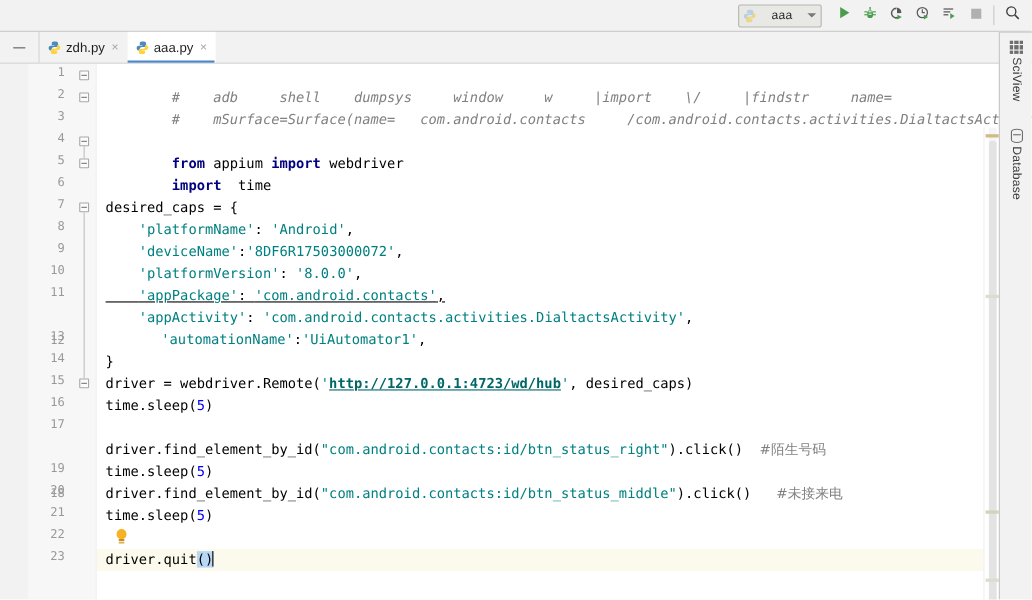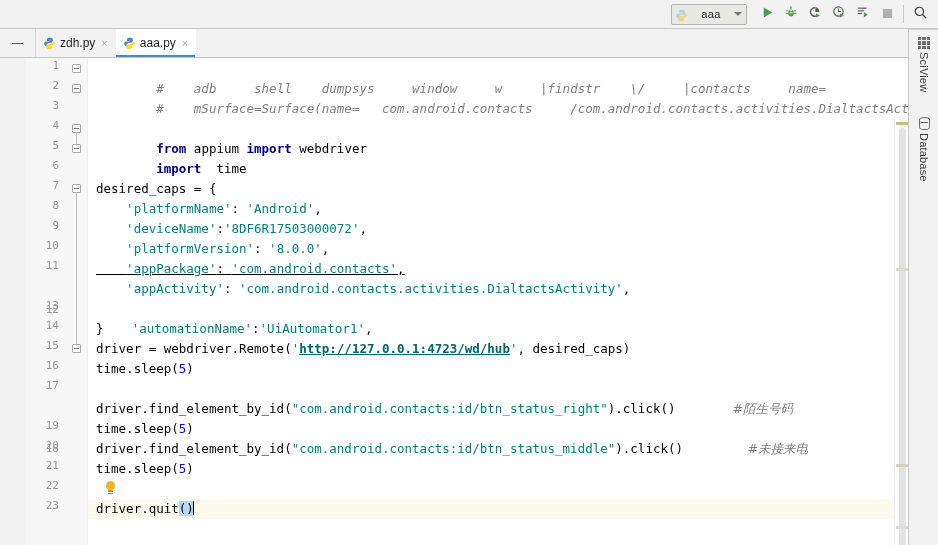--- a/index.html
+++ b/index.html
@@ -91,21 +91,21 @@
     line-height: 20px; height: 20px; color: #000000;
   }
   .cur-line-hl {
     position: absolute; left: 0; right: 0; height: 20px;
     background: #fcfaed;
   }
   .kw { color: #000080; font-weight: bold; }
   .str { color: #008080; }
   .num { color: #0000ff; }
   .cmt { color: #808080; font-style: italic; }
-  .cmt-cn { color: #808080; font-style: italic; font-family: "DejaVu Sans", sans-serif; margin-left: 42px; }
+  .cmt-cn { color: #808080; font-family: "DejaVu Sans", sans-serif; }
   .url { color: #006666; text-decoration: underline; font-weight: bold; }
   .sel-paren { background: #b9d7f5; }
   .caret {
     display: inline-block; width: 1px; height: 14px; background: #000;
     vertical-align: -2px; margin-left: -1px;
   }
   .bulb {
     position: absolute; width: 13px; height: 15px;
   }
   .bulb .glass {
@@ -322,21 +322,21 @@
       <div class="fold" style="top:286px;"></div>
       <div class="foldline" style="top:75px; height:11px;"></div>
       <div class="foldline" style="top:135px; height:151px;"></div>
     </div>
 
     <div class="code-area">
 
       <div class="cur-line-hl" style="top:441px;"></div>
 
       <div class="code-line" style="top:1px; left:8px;">
-        <span class="cmt">#    adb     shell    dumpsys     window     w     |findstr    \/     |contacts     name=</span>
+        <span class="cmt">#    adb     shell    dumpsys     window     w     |import    \/     |findstr     name=</span>
       </div>
       <div class="code-line" style="top:21px; left:8px;">
         <span class="cmt">#    mSurface=Surface(name=   com.android.contacts     /com.android.contacts.activities.DialtactsActivity     )</span>
       </div>
       <div class="code-line" style="top:41px; left:8px;">
         <span></span>
       </div>
 
       <div class="code-line" style="top:61px; left:8px;">
         <span class="kw">from</span> appium <span class="kw">import</span> webdriver
@@ -345,21 +345,21 @@
         <span class="kw">import</span>  time
       </div>
       <div class="code-line" style="top:101px; left:8px;"></div>
 
       <div class="code-line" style="top:121px; left:8px;">desired_caps = {</div>
       <div class="code-line" style="top:141px; left:8px;">    <span class="str">'platformName'</span>: <span class="str">'Android'</span>,</div>
       <div class="code-line" style="top:161px; left:8px;">    <span class="str">'deviceName'</span>:<span class="str">'8DF6R17503000072'</span>,</div>
       <div class="code-line" style="top:181px; left:8px;">    <span class="str">'platformVersion'</span>: <span class="str">'8.0.0'</span>,</div>
       <div class="code-line" style="top:201px; left:8px;text-decoration:underline;">    <span class="str">'appPackage'</span>: <span class="str">'com.android.contacts'</span>,</div>
       <div class="code-line" style="top:221px; left:8px;">    <span class="str">'appActivity'</span>: <span class="str">'com.android.contacts.activities.DialtactsActivity'</span>,</div>
-      <div class="code-line" style="top:241px; left:6px;margin-top:20px;">     <span class="str">'automationName'</span>:<span class="str">'UiAutomator1'</span>,</div>
+      <div class="code-line" style="top:241px; left:21px;">     <span class="str">'automationName'</span>:<span class="str">'UiAutomator1'</span>,</div>
       <div class="code-line" style="top:261px; left:8px;">}</div>
 
       <div class="code-line" style="top:281px; left:8px;">driver = webdriver.Remote(<span class="str">'</span><span class="url">http://127.0.0.1:4723/wd/hub</span><span class="str">'</span>, desired_caps)</div>
       <div class="code-line" style="top:301px; left:8px;">time.sleep(<span class="num">5</span>)</div>
       <div class="code-line" style="top:321px; left:8px;"></div>
 
       <div class="code-line" style="top:341px; left:8px;">driver.find_element_by_id(<span class="str">"com.android.contacts:id/btn_status_right"</span>).click()  <span class="cmt-cn">#陌生号码</span></div>
       <div class="code-line" style="top:361px; left:8px;">time.sleep(<span class="num">5</span>)</div>
       <div class="code-line" style="top:381px; left:8px;">driver.find_element_by_id(<span class="str">"com.android.contacts:id/btn_status_middle"</span>).click()   <span class="cmt-cn">#未接来电</span></div>
       <div class="code-line" style="top:401px; left:8px;">time.sleep(<span class="num">5</span>)</div>

